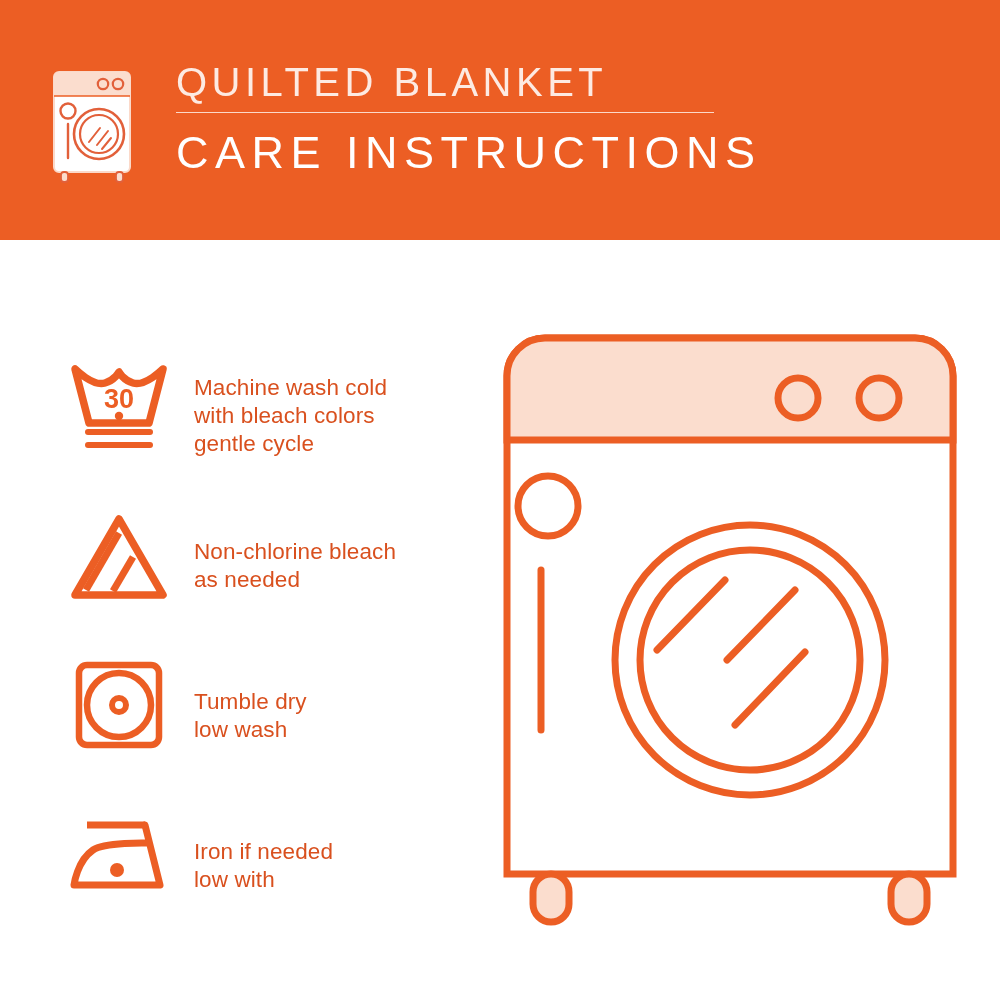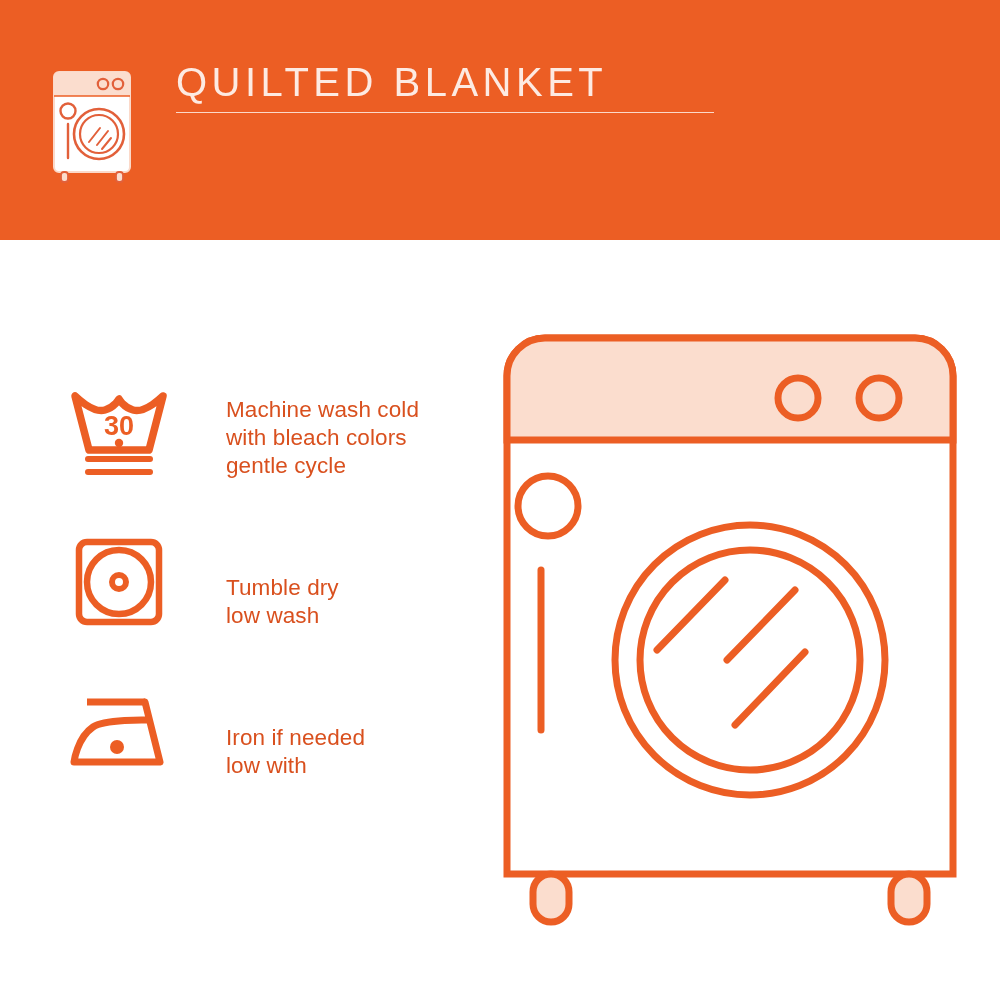--- a/index.html
+++ b/index.html
@@ -69,23 +69,22 @@
 
   
   #instructions {
     position: absolute;
     left: 44px;
     top: 330px;
     width: 440px;
   }
   .instruction-row {
     display: flex;
-    align-items: flex-end;
+    align-items: center;
     height: 150px;
-    gap: 32px;
   }
   .instruction-icon-wrap {
     width: 150px;
     flex: 0 0 auto;
     display: flex;
     align-items: flex-start;
     justify-content: center;
     padding-top: 4px;
   }
   .instruction-text {
@@ -132,20 +131,21 @@
       <line x1="53" y1="79" x2="64" y2="65" stroke="#E2603A" stroke-width="2" stroke-linecap="round"></line>
       <line x1="58" y1="83" x2="67" y2="72" stroke="#E2603A" stroke-width="2" stroke-linecap="round"></line>
 
       <rect x="17" y="106" width="7" height="10" rx="3" ry="3" fill="#FBDDCE" stroke="#E2603A" stroke-width="1.8"></rect>
       <rect x="72" y="106" width="7" height="10" rx="3" ry="3" fill="#FBDDCE" stroke="#E2603A" stroke-width="1.8"></rect>
     </svg>
 
     <div id="header-titles">
       <div id="title-line-1">QUILTED BLANKET</div>
       <div id="title-divider"></div>
+      <div id="title-line-2">CARE INSTRUCTIONS</div>
     </div>
 
   </div>
 </div>
 
 <div id="instructions">
 
   <div class="instruction-row">
     <div class="instruction-icon-wrap">
       <svg width="104" height="92" viewBox="0 0 104 92">
@@ -155,20 +155,31 @@
         <circle cx="52" cy="55" r="4.2" fill="#EC5E24"></circle>
         <line x1="21" y1="71" x2="83" y2="71" stroke="#EC5E24" stroke-width="6" stroke-linecap="round"></line>
         <line x1="21" y1="84" x2="83" y2="84" stroke="#EC5E24" stroke-width="6" stroke-linecap="round"></line>
       </svg>
     </div>
     <div class="instruction-text">Machine wash cold
 with bleach colors
 gentle cycle</div>
   </div>
 
+  <div class="instruction-row">
+    <div class="instruction-icon-wrap">
+      <svg width="104" height="92" viewBox="0 0 104 92">
+        <path d="M52 8 L96 84 L8 84 Z" fill="none" stroke="#EC5E24" stroke-width="7.5" stroke-linejoin="round"></path>
+        <line x1="52" y1="22" x2="19" y2="79" stroke="#EC5E24" stroke-width="7" stroke-linecap="butt"></line>
+        <line x1="66" y1="46" x2="46" y2="80" stroke="#EC5E24" stroke-width="7" stroke-linecap="butt"></line>
+      </svg>
+    </div>
+    <div class="instruction-text">Non-chlorine bleach
+as needed</div>
+  </div>
 
   <div class="instruction-row">
     <div class="instruction-icon-wrap">
       <svg width="104" height="92" viewBox="0 0 104 92">
         <rect x="12" y="4" width="80" height="80" rx="8" ry="8" fill="none" stroke="#EC5E24" stroke-width="6.5"></rect>
         <circle cx="52" cy="44" r="32" fill="none" stroke="#EC5E24" stroke-width="6.5"></circle>
         <circle cx="52" cy="44" r="7" fill="none" stroke="#EC5E24" stroke-width="6"></circle>
       </svg>
     </div>
     <div class="instruction-text">Tumble dry

